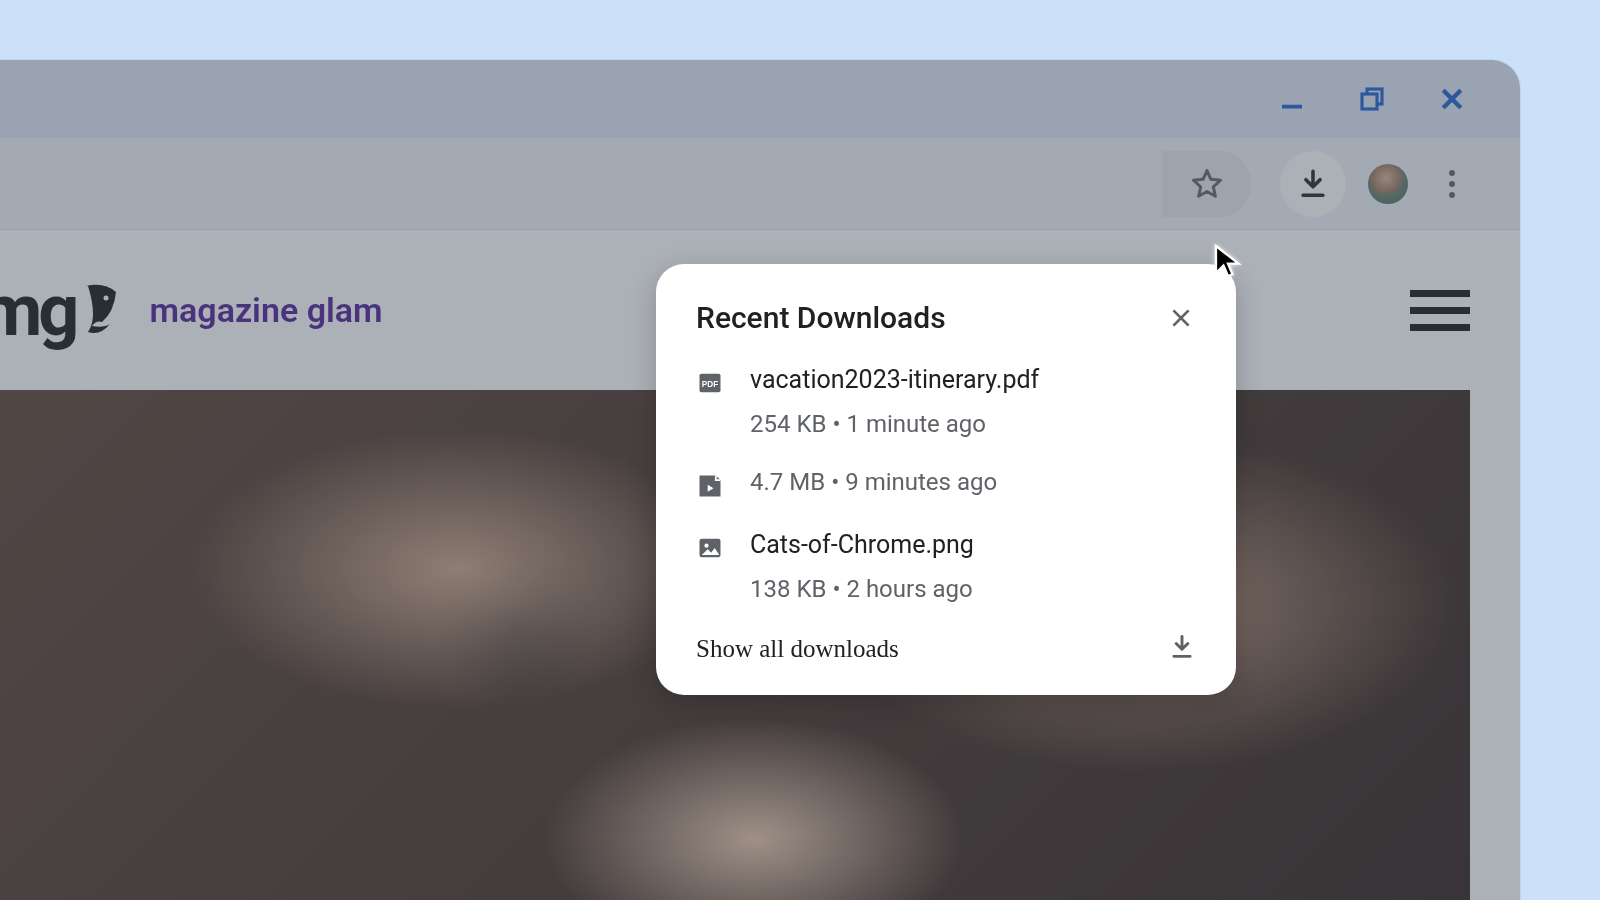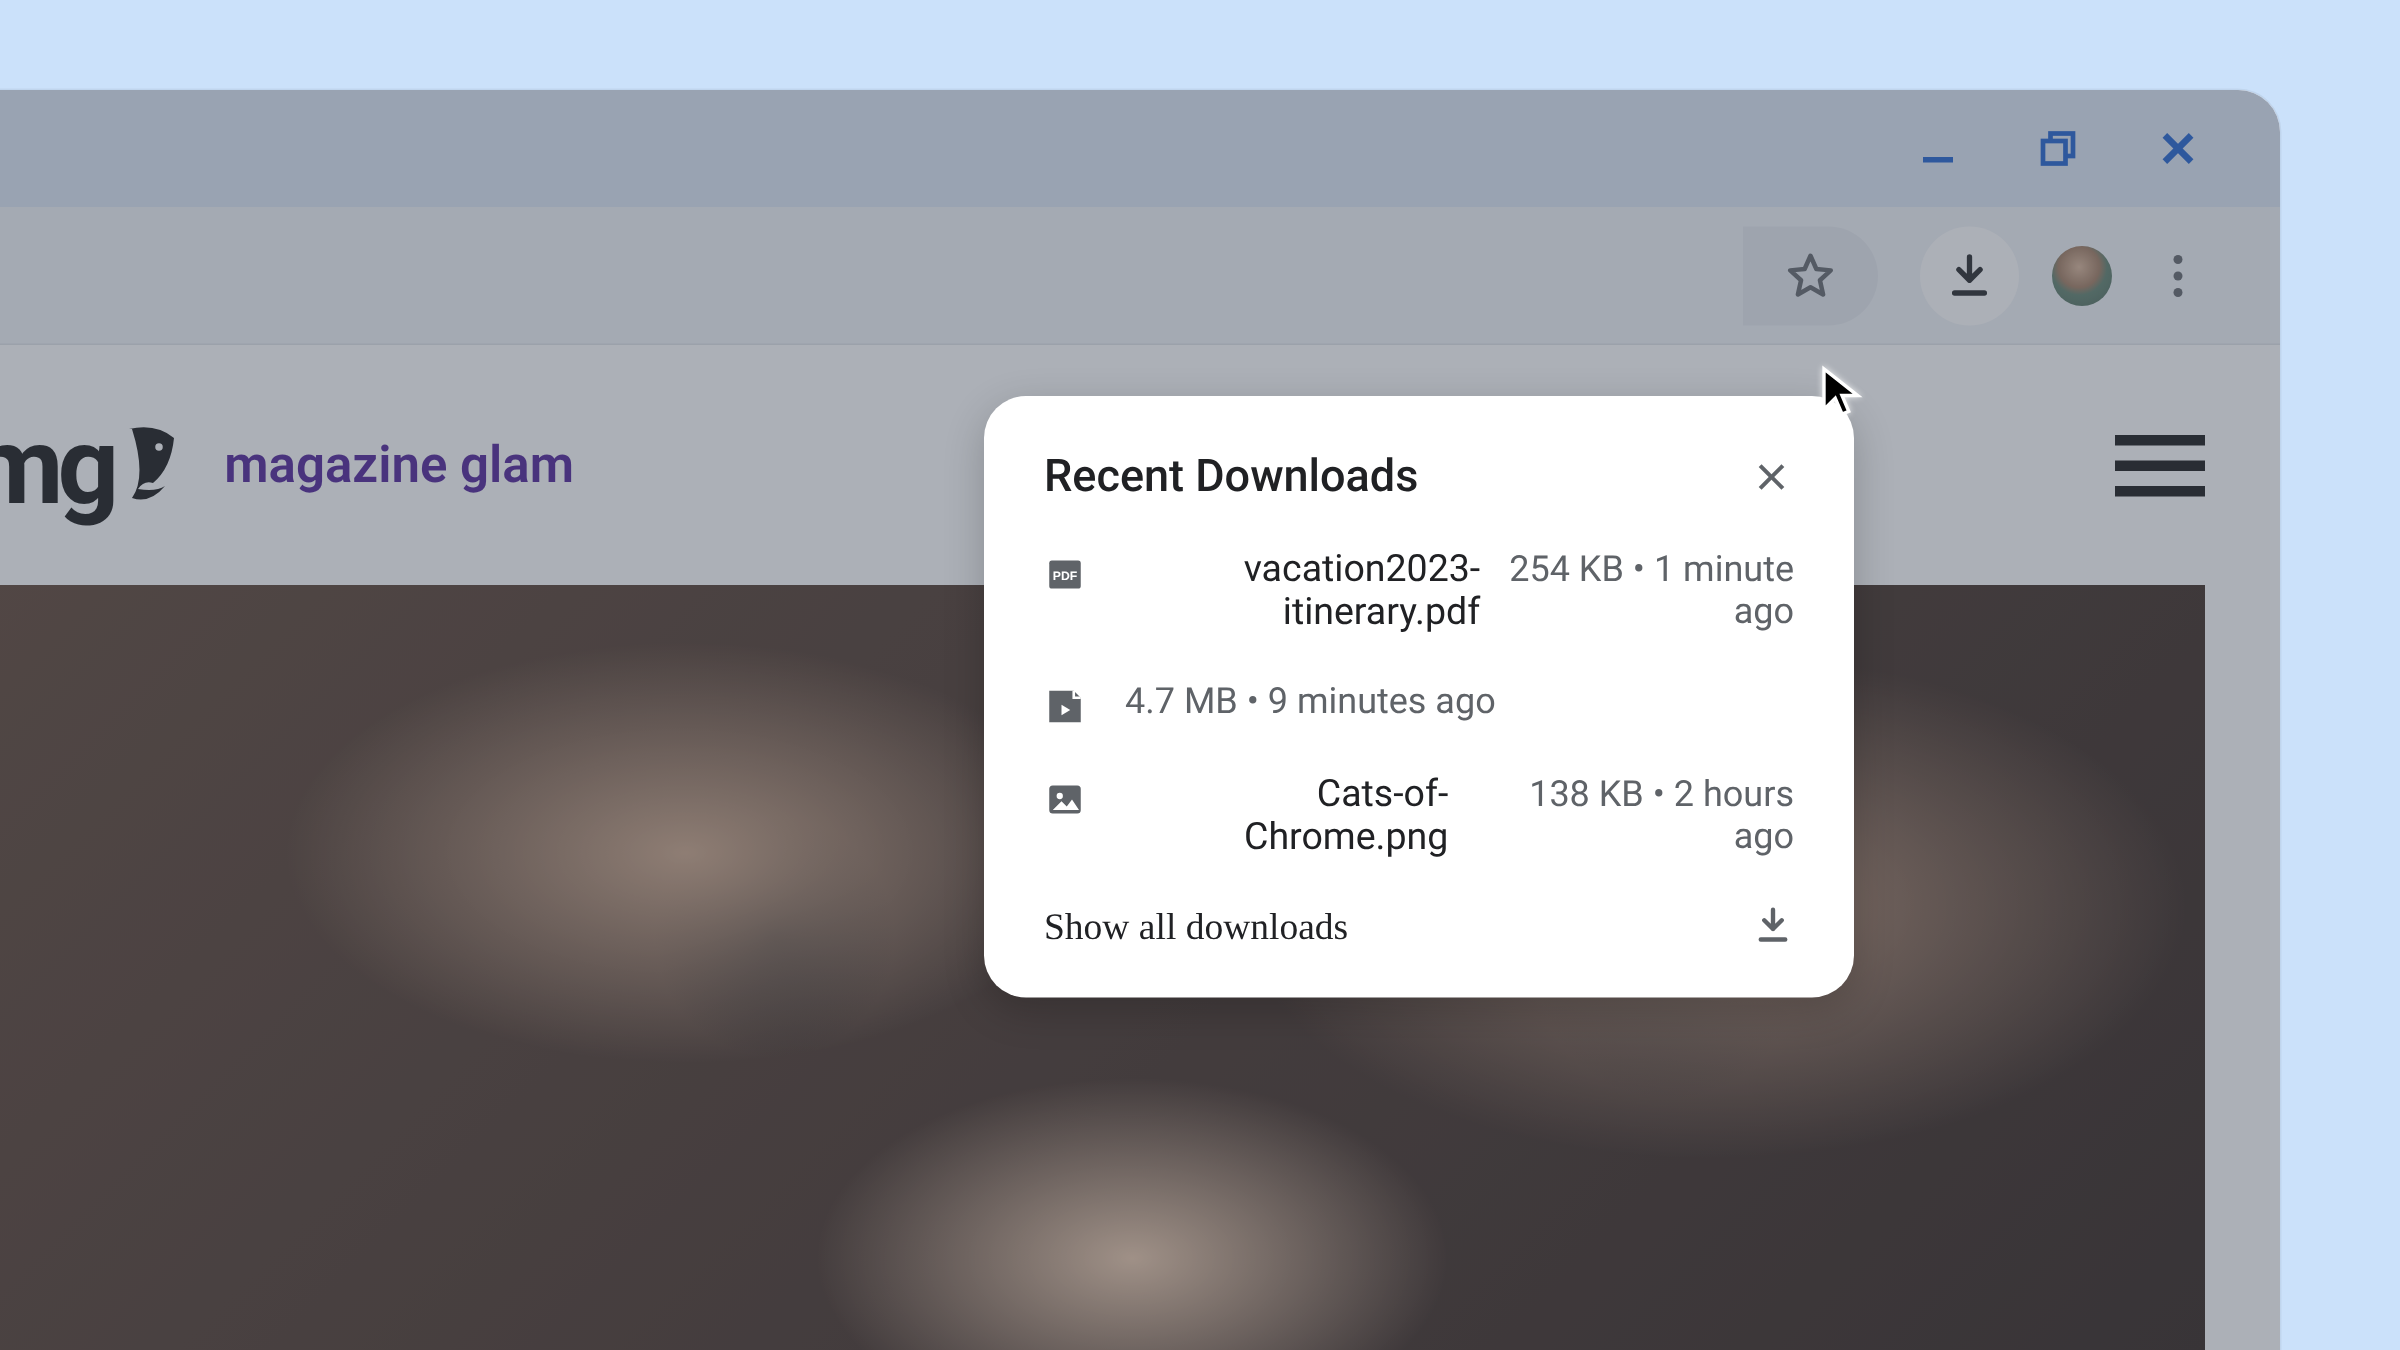--- a/index.html
+++ b/index.html
@@ -124,21 +124,21 @@
     box-shadow: 0 8px 28px rgba(0,0,0,0.2);
     padding: 36px 40px 30px 40px;
     z-index: 40;
   }
   .popup-head { display:flex; justify-content:space-between; align-items:center; margin-bottom: 30px;}
   .popup-title { font-size: 30px; font-weight:500; color:#202124;}
   .popup-close { width:30px;height:30px; display:flex;align-items:center;justify-content:center;}
   .file-row { display:flex; gap: 26px; margin-bottom: 30px; align-items:flex-start;}
   .file-row:last-of-type { margin-bottom: 28px;}
   .file-icon { width:28px; height:28px; margin-top:4px; flex-shrink:0;}
-  .file-info { display:flex; flex-direction:row; gap:16px;text-align:right;}
+  .file-info { display:flex; flex-direction:column; gap:16px;}
   .file-name { font-size:25px; color:#202124; font-weight:400;}
   .file-meta { font-size:24px; color:#5f6368;}
   .popup-foot { display:flex; justify-content:space-between; align-items:center;}
   .show-all { font-size:25px; color:#202124;font-family:Liberation Serif, serif;}
 
   
   .cursor {
     position:absolute;
     left: 1350px; top: 183px;
     z-index: 50;

